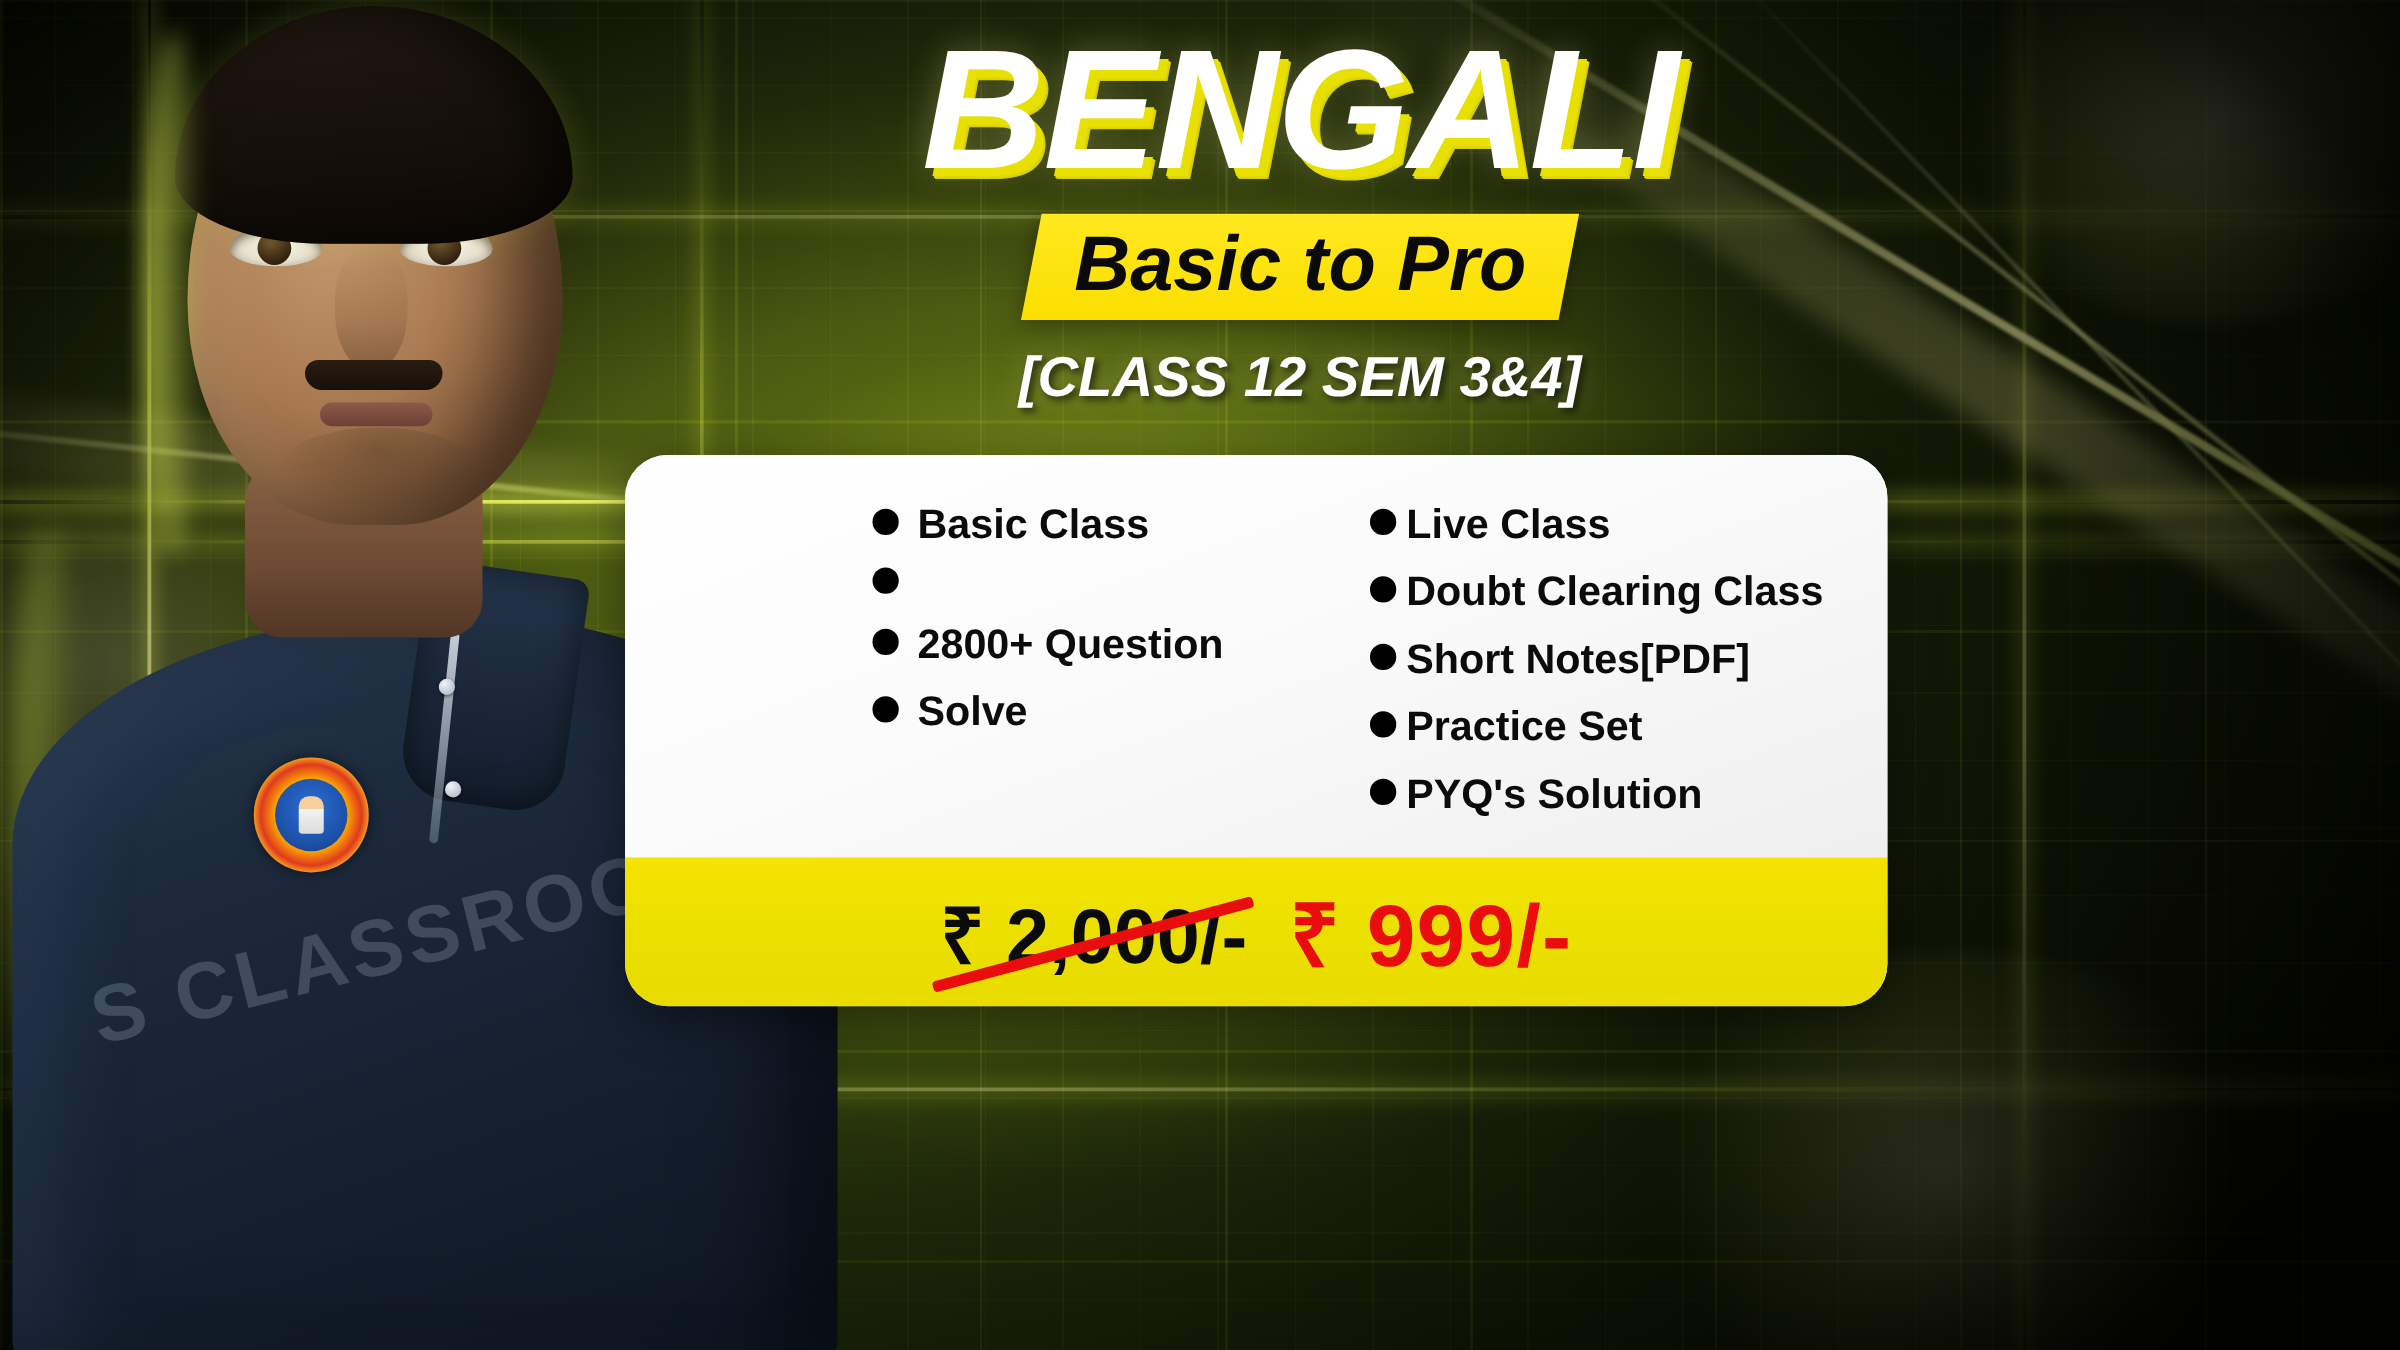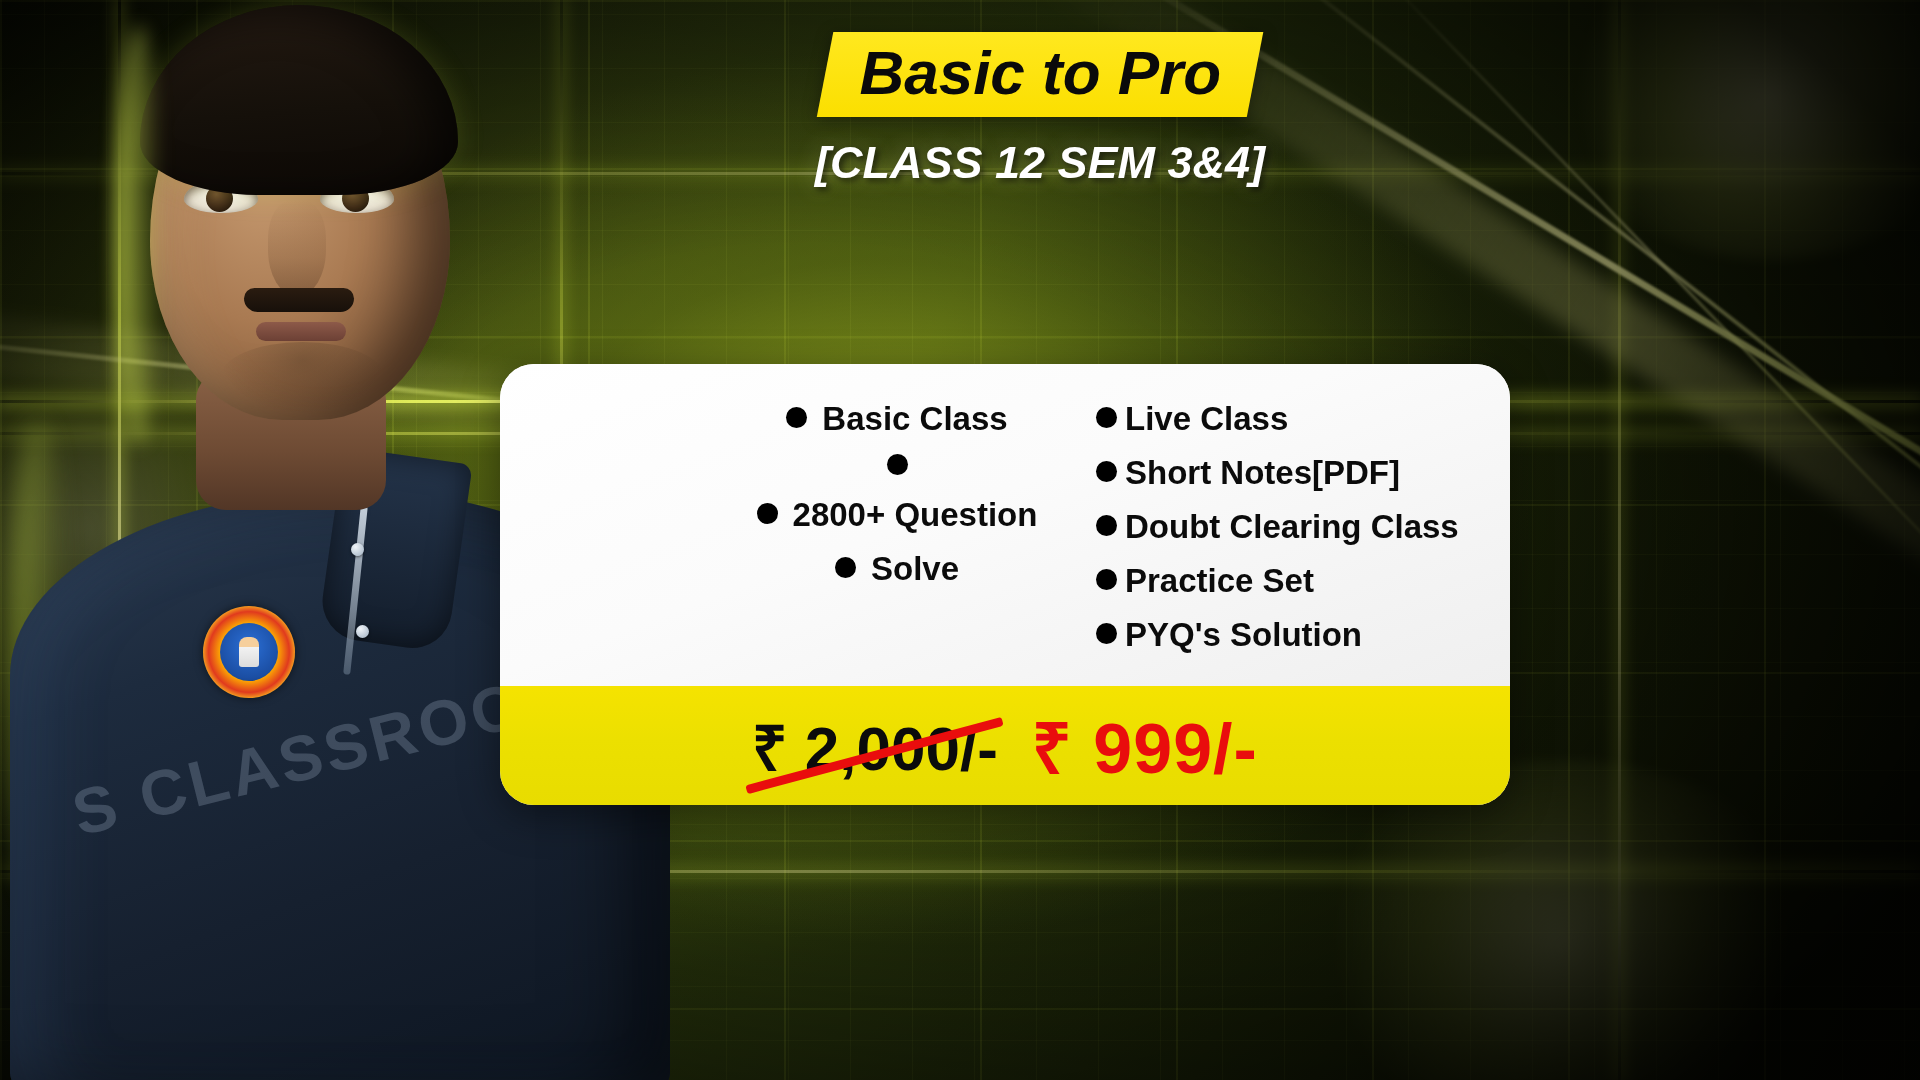--- a/index.html
+++ b/index.html
@@ -191,21 +191,21 @@
     box-shadow:0 10px 40px rgba(0,0,0,.45);
     background:#f4f4f4;
   }
   .card-top {
     position:relative; height:322px;
     background:linear-gradient(160deg,#ffffff 0%,#fbfbfb 45%,#efefef 100%);
     padding:38px 0 0 0;
   }
   .cols { display:flex; padding-left:198px; }
   .col { display:flex; flex-direction:column; }
-  .col-left { width:398px;align-items:center; }
+  .col-left { width:398px; }
   .col-right { width:400px; }
   .feat {
     display:flex; align-items:baseline; gap:15px;
     font-size:33px; font-weight:bold; color:#0b0b0b;
     line-height:1; margin-bottom:21px; white-space:nowrap;
   }
   .col-right .feat { gap:8px; }
   .dot {
     flex:0 0 auto; width:21px; height:21px; border-radius:50%;
     background:#000; position:relative; top:-2px;
@@ -283,20 +283,21 @@
     <div class="p-rimlight"></div>
     <div class="p-badge">
       <div class="p-badge-inner">
         <div class="p-badge-fig"></div>
       </div>
     </div>
     <div class="p-watermark">S CLASSROO</div>
   </div>
 
   <div class="headline">
+    <div class="title-main">BENGALI</div>
     <div class="subtitle-band">
       <span>Basic to Pro</span>
     </div>
     <div class="title-class">[CLASS 12  SEM 3&amp;4]</div>
   </div>
 
   <div class="card">
     <div class="card-top">
       <div class="cols">
         <div class="col col-left">
@@ -316,25 +317,25 @@
               <span>Solve</span>
             </div>
         </div>
         <div class="col col-right">
           <div class="feat">
               <span class="dot"></span>
               <span>Live Class</span>
             </div>
           <div class="feat">
               <span class="dot"></span>
+              <span>Doubt Clearing Class</span>
+            </div>
+          <div class="feat">
+              <span class="dot"></span>
               <span>Short Notes[PDF]</span>
-            </div>
-          <div class="feat">
-              <span class="dot"></span>
-              <span>Doubt Clearing Class</span>
             </div>
           <div class="feat">
               <span class="dot"></span>
               <span>Practice Set</span>
             </div>
           <div class="feat">
               <span class="dot"></span>
               <span>PYQ's Solution</span>
             </div>
         </div>

